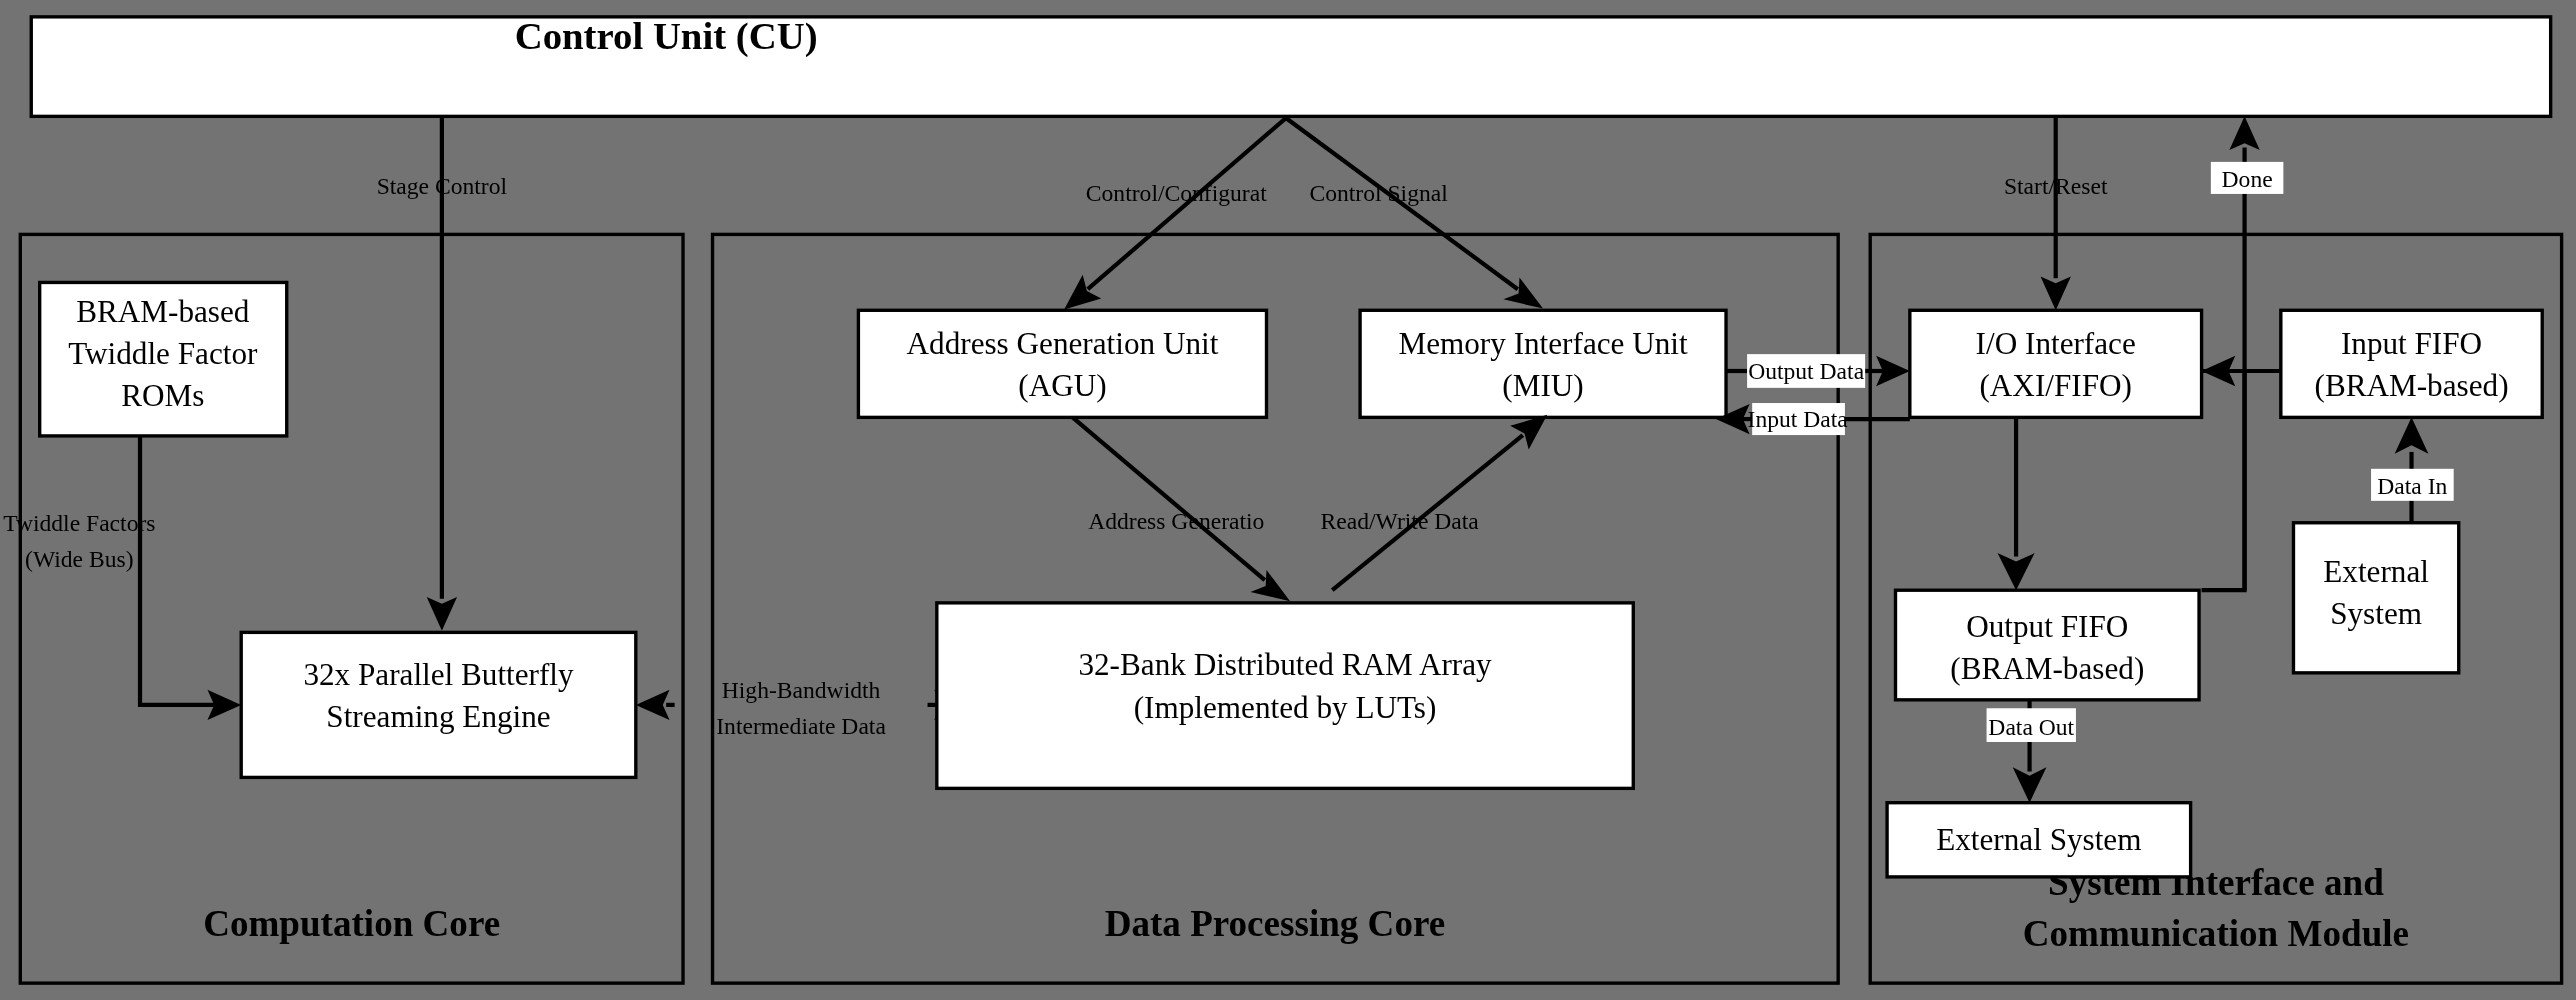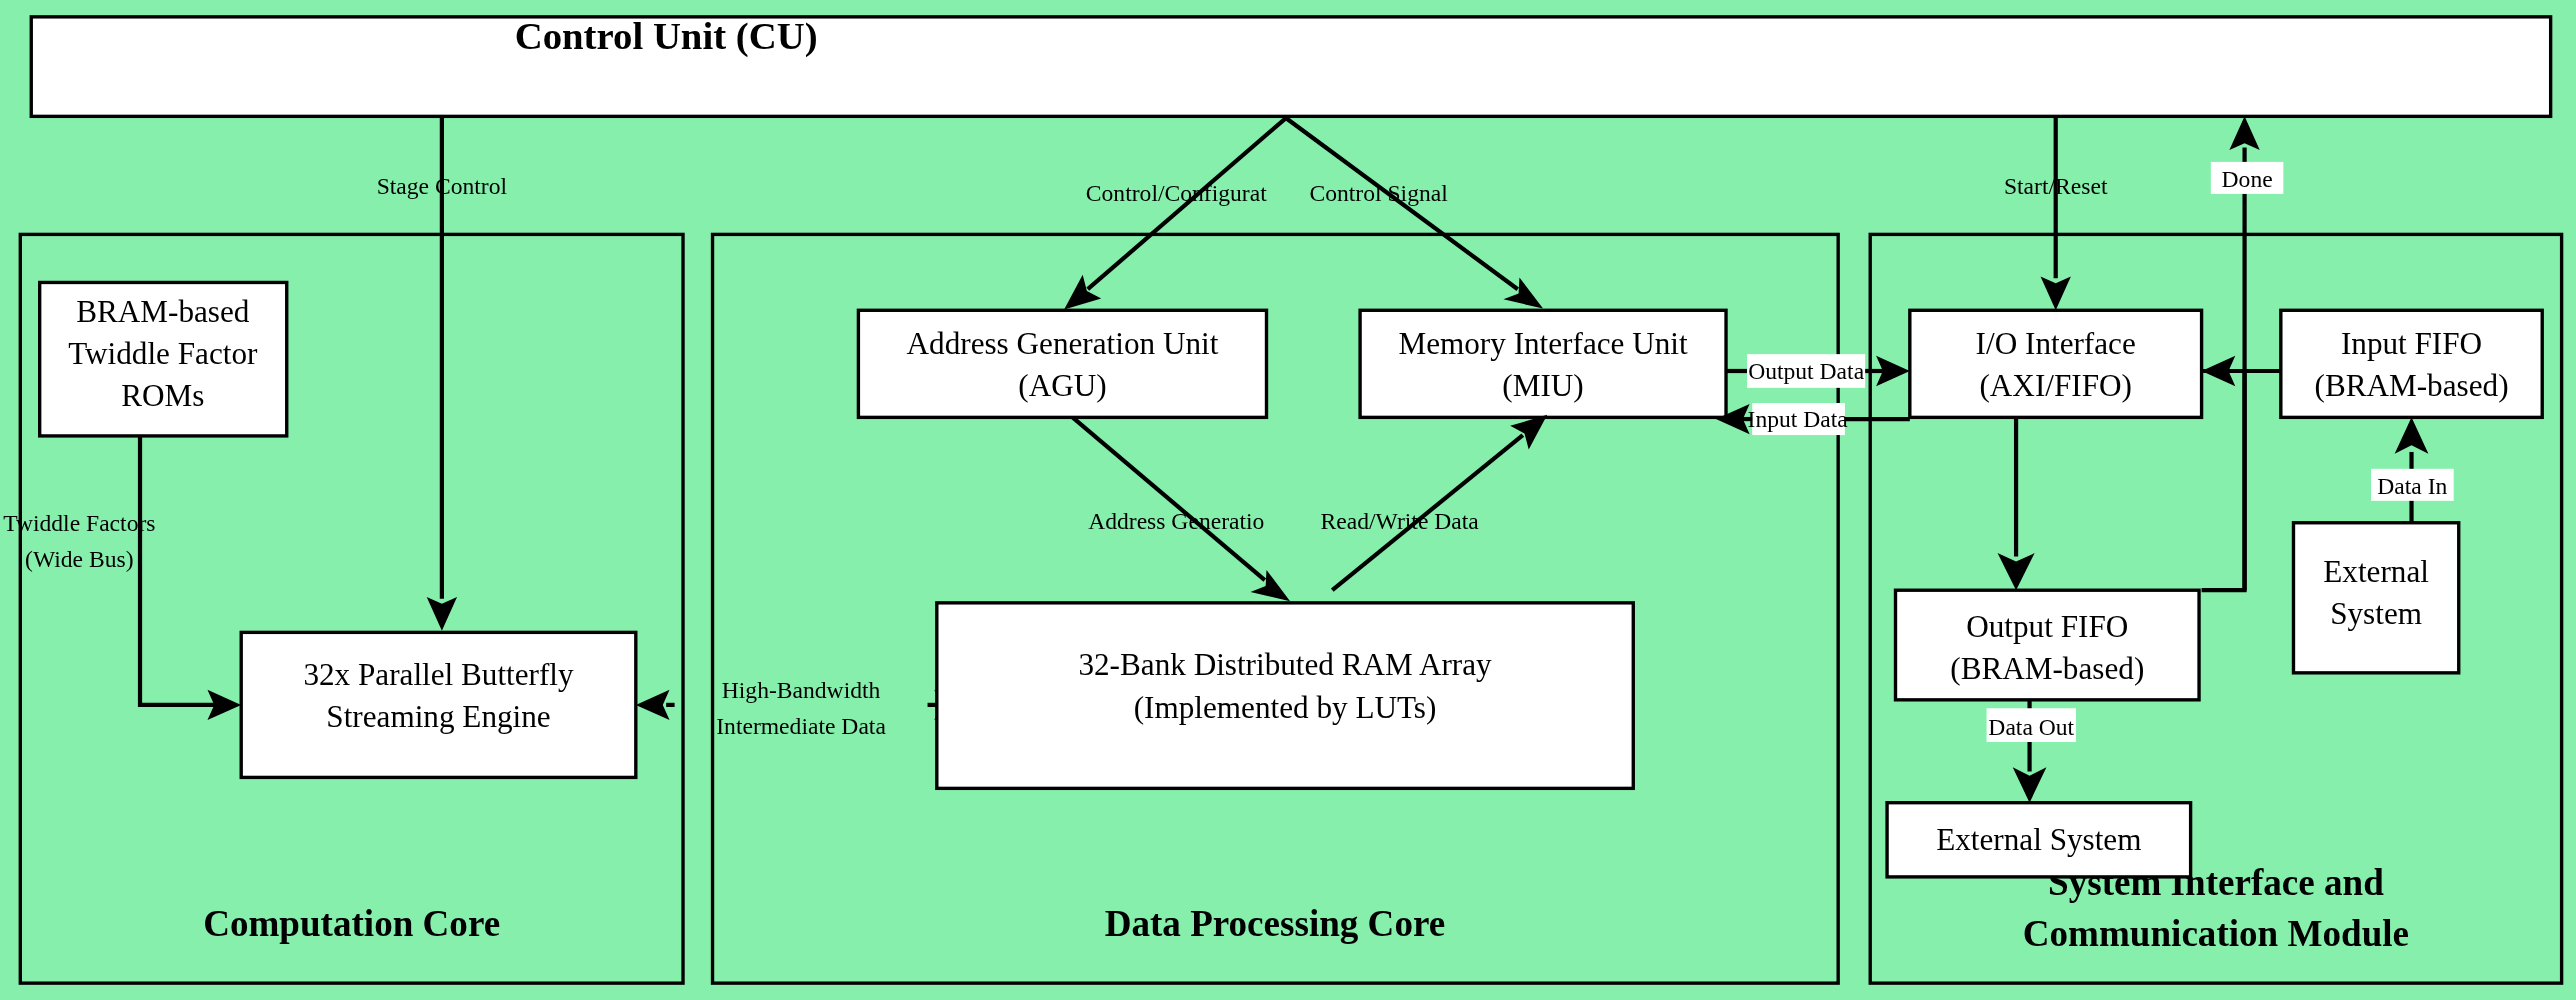--- a/index.html
+++ b/index.html
@@ -1,18 +1,18 @@
 <!DOCTYPE html>
 <html style="font-size:13.5px"><head>
 <meta charset="utf-8">
 <style>
   html,body{margin:0;padding:0;background:#ffffff;}
   body{width:2576px;height:1000px;overflow:hidden;
        font-family:"Liberation Serif","DejaVu Serif",serif;}
-  #stage{position:relative;width:2576px;height:1000px;background:#86efac;}
+  #stage{position:relative;width:2576px;height:1000px;background:#737373;}
   svg{position:absolute;left:0;top:0;width:2576px;height:1000px;}
   .bx{fill:#ffffff;stroke:#000000;stroke-width:4;}
   .panel{fill:none;stroke:#000000;stroke-width:4;}
   .ln{stroke:#000000;stroke-width:5;fill:none;}
   .ar{fill:#000000;stroke:none;}
   text{font-family:"Liberation Serif","DejaVu Serif",serif;fill:#000;}
   .boxtxt{font-size:37px;text-anchor:middle;}
   .edgetxt{font-size:28px;text-anchor:middle;}
   .cutitle{font-size:46px;font-weight:bold;text-anchor:middle;}
   .paneltitle{font-size:44px;font-weight:bold;text-anchor:middle;}

